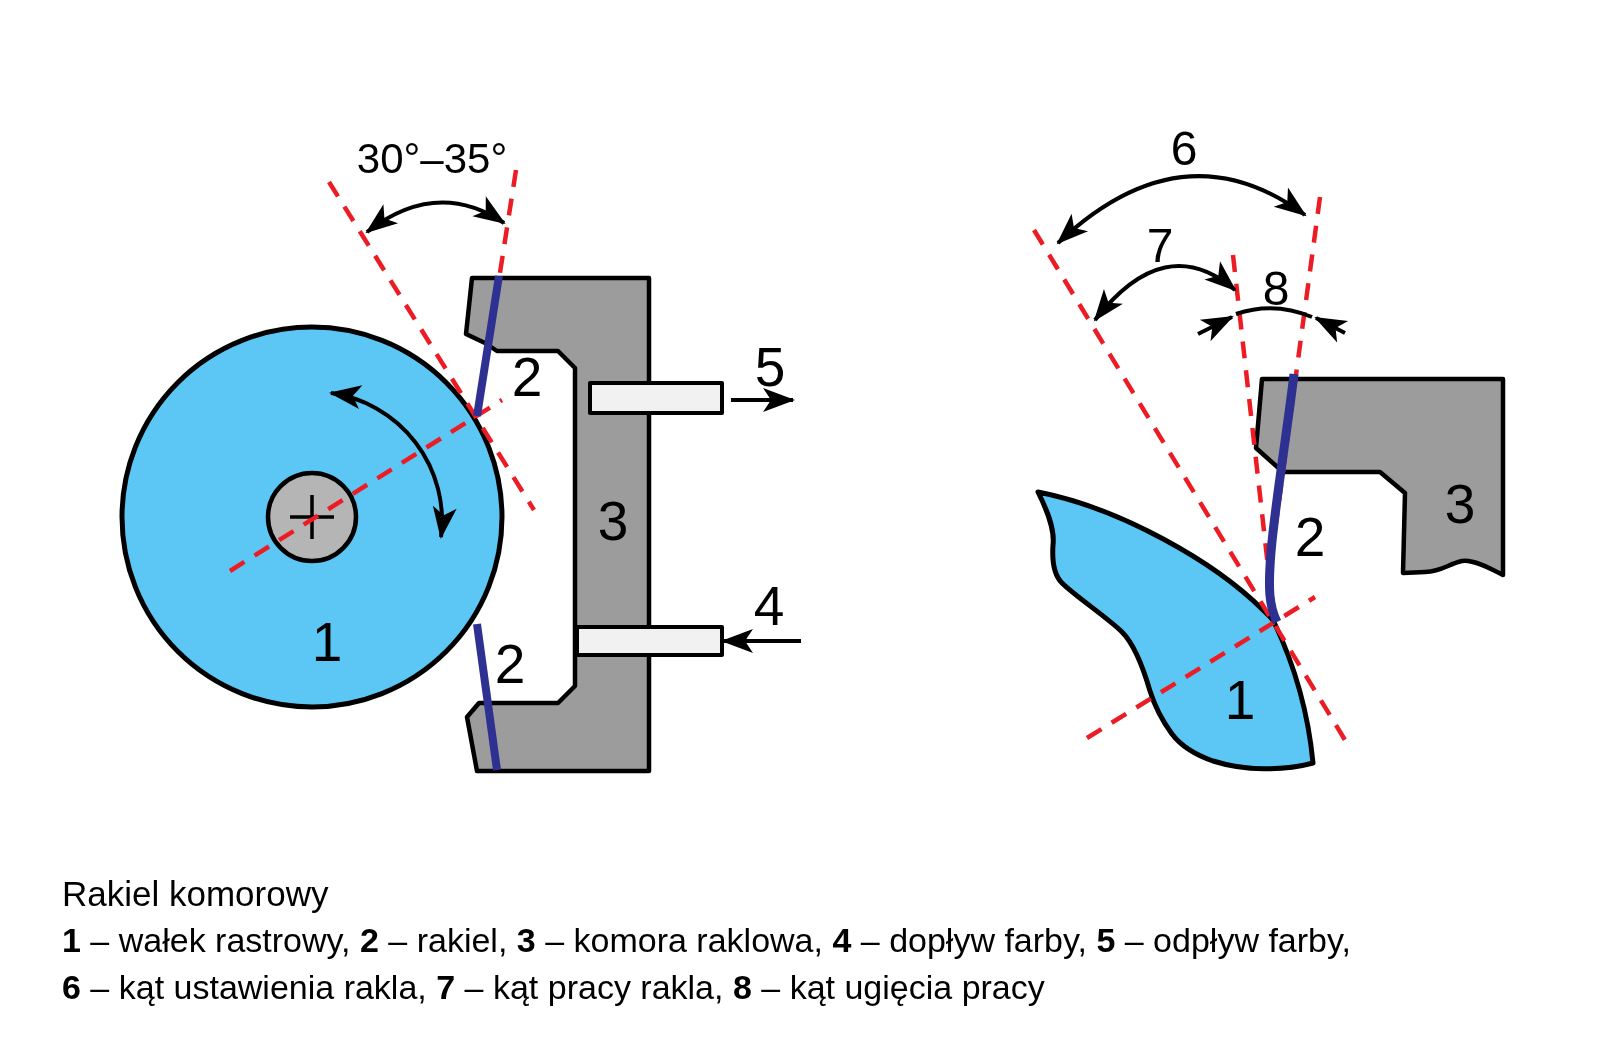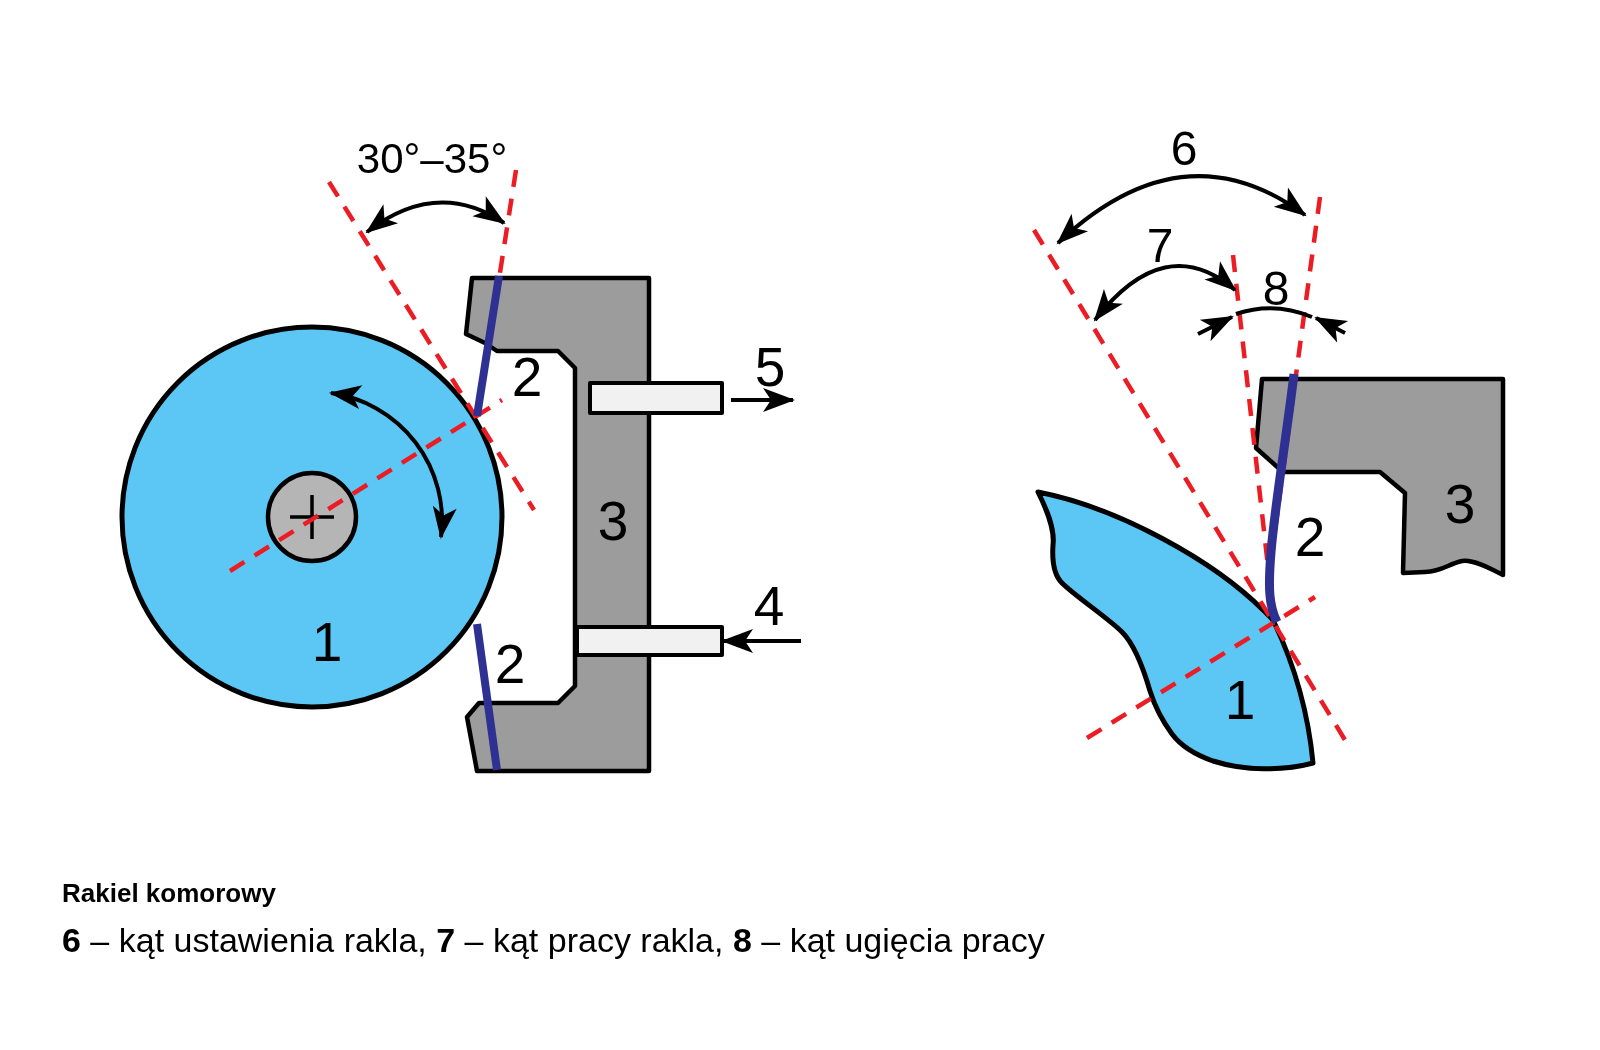--- a/index.html
+++ b/index.html
@@ -15,21 +15,21 @@
   .blade{stroke:var(--c-blade,#2E3192);fill:none;stroke-linecap:butt;}
   .dash{stroke:var(--c-dash,#EC1C24);stroke-width:4.5px;stroke-dasharray:17 12;fill:none;stroke-linecap:butt;}
   .arrow{stroke:var(--c-ink,#000);stroke-width:4px;fill:none;}
   .cross{stroke:var(--c-ink,#000);stroke-width:3.5px;}
   text{font-family:"Liberation Sans",sans-serif;fill:#000;}
   .num{font-size:55px;}
   .angnum{font-size:48px;}
   .anglabel{font-size:42px;}
   
   .caption{position:absolute;left:62px;top:830px;width:1510px;color:#000;}
-  .cap-title{font-weight:bold;font-size:26px;line-height:47px;}
+  .cap-title{font-weight:normal;font-size:35px;line-height:47px;}
   .cap-line{font-size:34px;line-height:47px;white-space:pre-wrap;}
   .seg-b{font-weight:bold;}
 </style>
 </head>
 <body>
 
 <div class="stage">
 
   <svg width="1600" height="810" viewBox="0 0 1600 810">
     <defs>
@@ -112,16 +112,17 @@
       <text class="num" x="1310" y="497" text-anchor="middle" dominant-baseline="central">2</text>
       <text class="num" x="1460" y="464" text-anchor="middle" dominant-baseline="central">3</text>
       <text class="angnum" x="1184" y="108" text-anchor="middle" dominant-baseline="central">6</text>
       <text class="angnum" x="1160" y="205" text-anchor="middle" dominant-baseline="central">7</text>
       <text class="angnum" x="1276" y="248" text-anchor="middle" dominant-baseline="central">8</text>
     </g>
   </svg>
 
   <div class="caption">
     <div class="cap-title">Rakiel komorowy</div>
+    <div class="cap-line"><span class="seg-b">1</span><span> – wałek rastrowy, </span><span class="seg-b">2</span><span> – rakiel, </span><span class="seg-b">3</span><span> – komora raklowa, </span><span class="seg-b">4</span><span> – dopływ farby, </span><span class="seg-b">5</span><span> – odpływ farby,</span></div>
     <div class="cap-line"><span class="seg-b">6</span><span> – kąt ustawienia rakla, </span><span class="seg-b">7</span><span> – kąt pracy rakla, </span><span class="seg-b">8</span><span> – kąt ugięcia pracy</span></div>
   </div>
 
 </div>
 
 </body></html>

